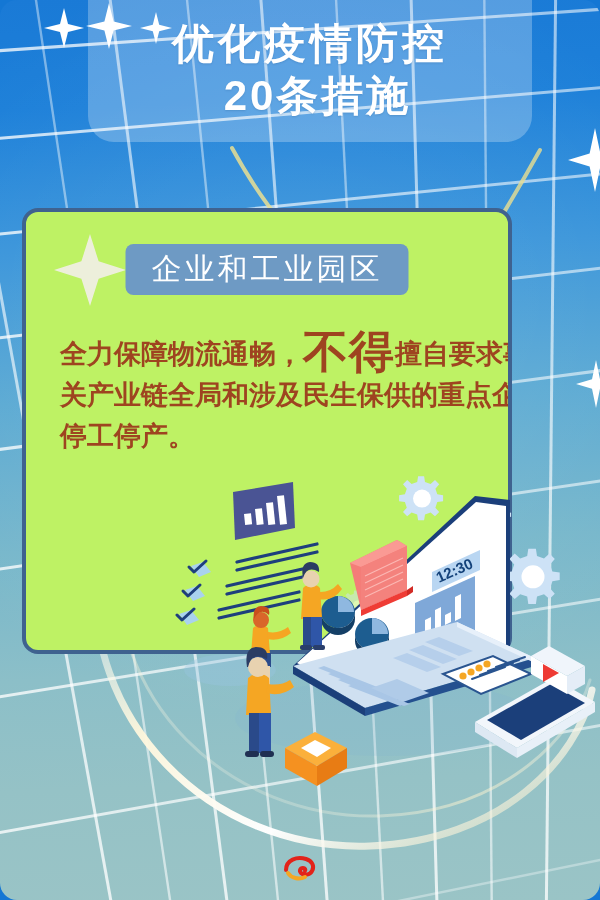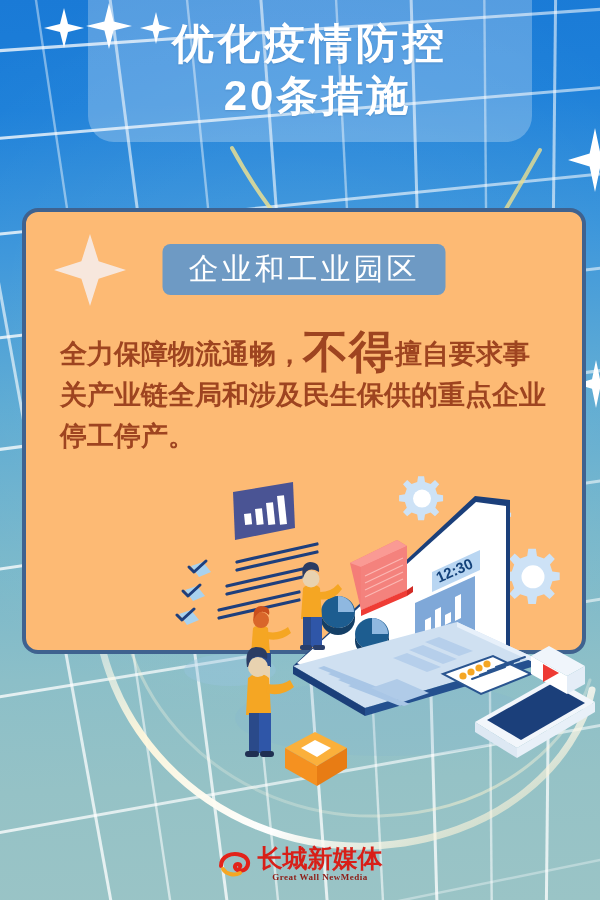--- a/index.html
+++ b/index.html
@@ -7,20 +7,21 @@
   html, body {
     width:600px; height:900px;
     font-family:"Liberation Sans", "DejaVu Sans", sans-serif;
     overflow:hidden; background:#1477d4;
   }
 
   #poster {
     position:relative;
     width:600px; height:900px;
     overflow:hidden;
+    border-radius:17px;
   }
 
   
   .bg-base {
     position:absolute; inset:0;
     background:linear-gradient(178deg,
         #1a7ad6 0%,
         #1d80d9 12%,
         #3a95da 28%,
         #5aa9d3 44%,
@@ -74,22 +75,22 @@
     text-align:center;
     white-space:nowrap;
     text-shadow:0 1px 2px rgba(20,60,110,0.18);
   }
   .header-line.l2 { letter-spacing:3px;margin-left:15px; }
 
   
   .card {
     position:absolute;
     left:22px; top:208px;
-    width:564px; height:446px;
-    background:#fdba74;
+    width:490px; height:446px;
+    background:#bef264;
     border:4px solid #3f628f;
     border-radius:16px;
     overflow:hidden;
   }
   .card-watermark {
     position:absolute; left:28px; top:22px;
     width:72px; height:72px;
     background:#f6eef0;
     opacity:.85;
     clip-path:polygon(50% 0%, 62% 38%, 100% 50%, 62% 62%, 50% 100%, 38% 62%, 0% 50%, 38% 38%);
@@ -458,19 +459,15 @@
       <rect x="70" y="281" width="14" height="6" rx="3" fill="#1f2f52"></rect>
       <rect x="85" y="281" width="14" height="6" rx="3" fill="#1f2f52"></rect>
     </g>
   </svg>
 
   <div class="footer-logo">
     <svg width="34" height="28" viewBox="0 0 34 28">
       <path d="M3 16 C3 6 14 2 23 5 C29 7 32 12 29 17 C27 21 21 22 18 19 C16 17 17 14 20 14 C22 14 23 16 22 17" fill="none" stroke="#e2231a" stroke-width="4" stroke-linecap="round"></path>
       <path d="M5 19 C8 24 16 26 22 23" fill="none" stroke="#f5a623" stroke-width="4" stroke-linecap="round"></path>
     </svg>
-    <div class="logo-block">
-      <div class="logo-cn">长城新媒体</div>
-      <div class="logo-en">Great Wall NewMedia</div>
-    </div>
   </div>
 
 </div>
 
 </body></html>

